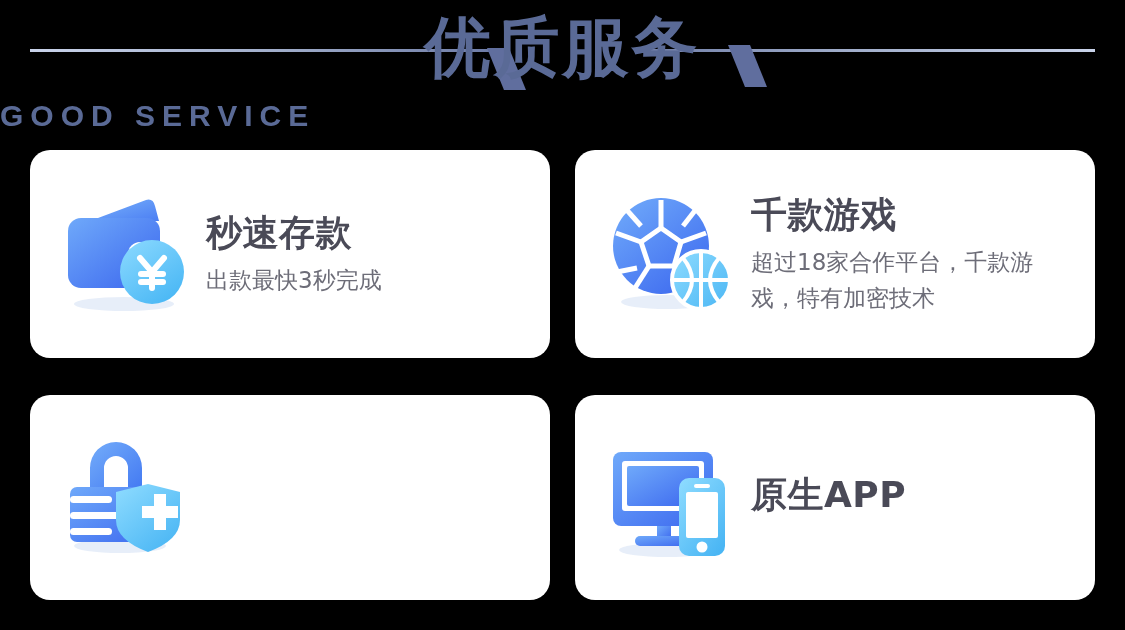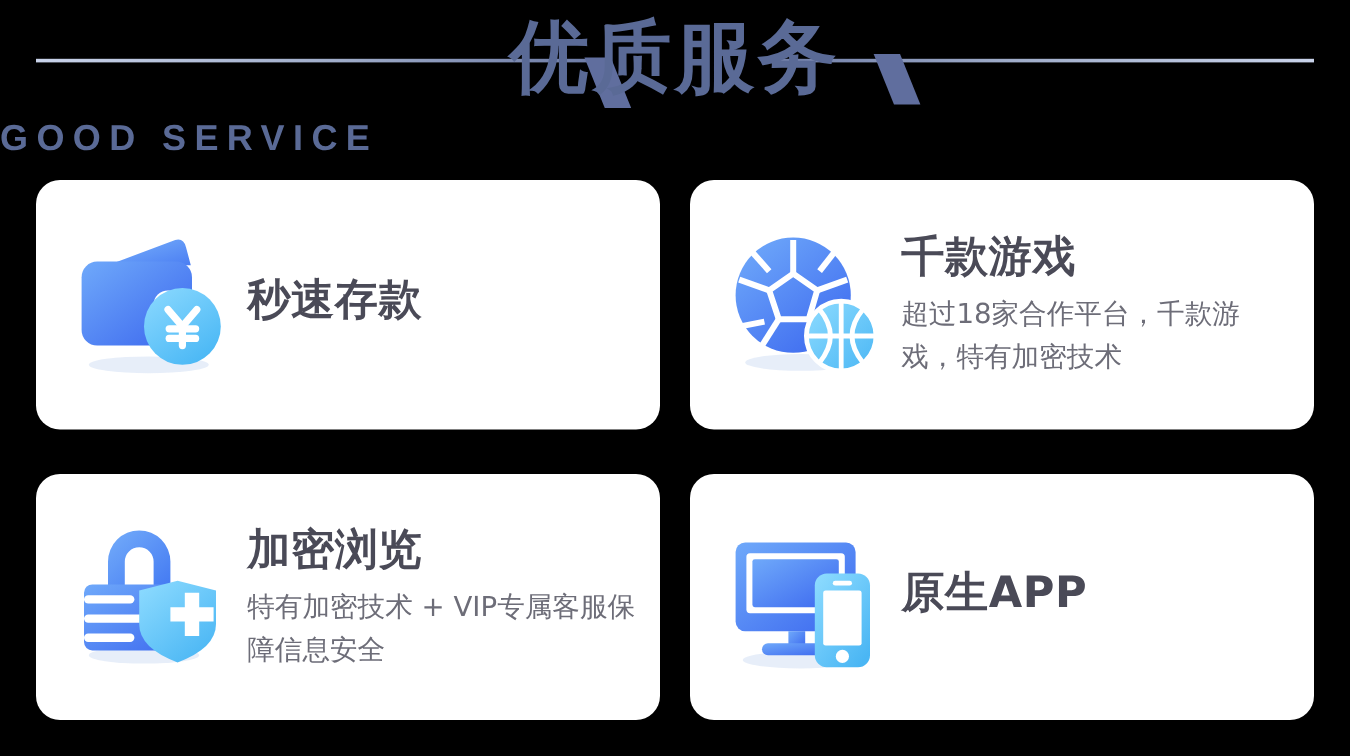--- a/index.html
+++ b/index.html
@@ -177,20 +177,21 @@
           <path d="M80 70 L92 84"></path>
           <path d="M104 70 L92 84"></path>
           <path d="M92 84 L92 100"></path>
           <path d="M81 86 L103 86"></path>
           <path d="M81 94 L103 94"></path>
         </g>
       </svg>
     </div>
     <div class="card-text">
       <div class="card-title">秒速存款</div>
+      <div class="card-desc">出款最快3秒完成</div>
     </div>
   </div>
 
   <div class="card">
     <div class="card-icon">
       <svg class="icon-svg" viewBox="0 0 132 132">
         <defs>
           <linearGradient id="gBall" x1="0.1" y1="0" x2="0.9" y2="1">
             <stop offset="0" stop-color="#6fa9fa"></stop>
             <stop offset="1" stop-color="#3c68ef"></stop>
@@ -252,24 +253,20 @@
         <rect x="10" y="55" width="92" height="55" rx="7" fill="url(#gLock)"></rect>
         <g fill="#ffffff">
           <rect x="10" y="64" width="42" height="7" rx="3.5"></rect>
           <rect x="10" y="80" width="54" height="7" rx="3.5"></rect>
           <rect x="10" y="96" width="42" height="7" rx="3.5"></rect>
         </g>
         <path d="M88 52 L120 60 L120 88 Q120 108 88 120 Q56 108 56 88 L56 60 Z" fill="url(#gShield)"></path>
         <path d="M82 74 L94 74 L94 62 L106 62 L106 74 L118 74 L118 86 L106 86 L106 98 L94 98 L94 86 L82 86 Z" fill="#ffffff"></path>
       </svg>
     </div>
-    <div class="card-text">
-      <div class="card-title">加密浏览</div>
-      <div class="card-desc">特有加密技术 + VIP专属客服保障信息安全</div>
-    </div>
   </div>
 
   <div class="card">
     <div class="card-icon">
       <svg class="icon-svg" viewBox="0 0 132 132">
         <defs>
           <linearGradient id="gMon" x1="0" y1="0" x2="1" y2="1">
             <stop offset="0" stop-color="#6fa9fa"></stop>
             <stop offset="1" stop-color="#3c68ef"></stop>
           </linearGradient>

